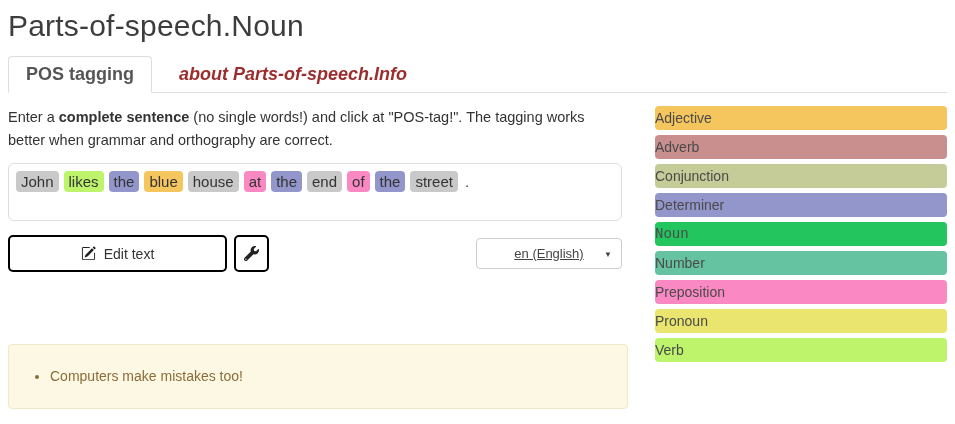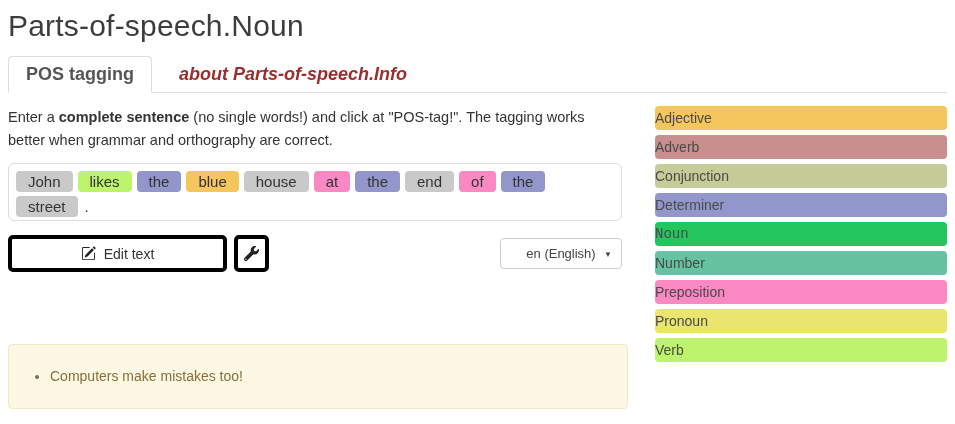--- a/index.html
+++ b/index.html
@@ -40,39 +40,39 @@
 
   .text-label { font-weight: bold; font-size: 14px; margin: 10px 0 7px 0; }
 
   .tagged-box {
     width: 614px; height: 58px;
     border: 1px solid #ddd; border-radius: 6px;
     padding: 5px 6px; background: #fff; cursor: text;
   }
   .word {
     display: inline-block; font-size: 15px; color: #333;
-    padding: 2px 12px; margin: 2px 4px 2px 1px; border-radius: 4px;
+    padding: 2px 5px; margin: 2px 4px 2px 1px; border-radius: 4px;
   }
   .word.plain { background: transparent; padding-left: 2px; }
 
   .toolbar { display: flex; align-items: center; margin-top: 14px; }
   .btn {
-    background: #fff; border: 4px solid #000000; border-radius: 5px;
+    background: #fff; border: 2px solid #000000; border-radius: 5px;
     height: 37px; display: flex; align-items: center; justify-content: center;
     font-family: inherit; font-size: 14px; color: #333; cursor: pointer;
   }
   .edit-btn { width: 219px; gap: 8px; }
   .wrench-btn { width: 35px; margin-left: 7px; }
   .btn svg { display: block; }
 
   .select {
-    margin-left: auto; width: 122px; height: 31px;
+    margin-left: auto; width: 146px; height: 31px;
     border: 1px solid #ccc; border-radius: 4px; background: #fff;
     display: flex; align-items: center; justify-content: center;
-    font-size: 13px; color: #444; position: relative; cursor: pointer;
+    font-size: 13px; color: #444; position: relative; cursor: pointer; text-decoration: underline;
   }
   .select .caret {
     position: absolute; right: 9px; top: 50%; transform: translateY(-50%);
     font-size: 8px; color: #444;
   }
 
   .legend-item {
     height: 24px; line-height: 24px; border-radius: 4px;
     margin-bottom: 5px;
     font-size: 14px; color: #4a4a4a;

